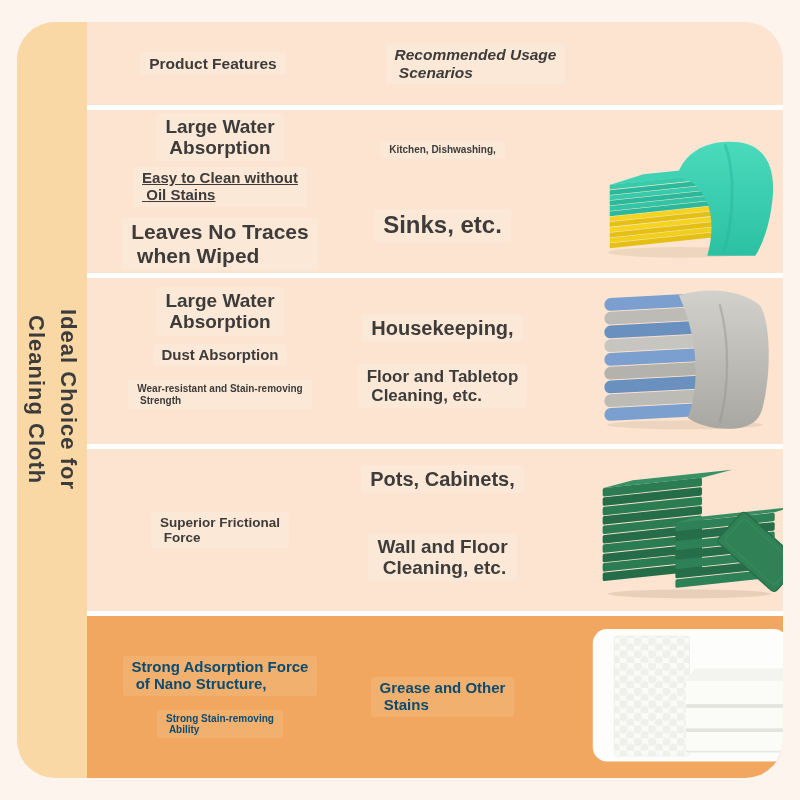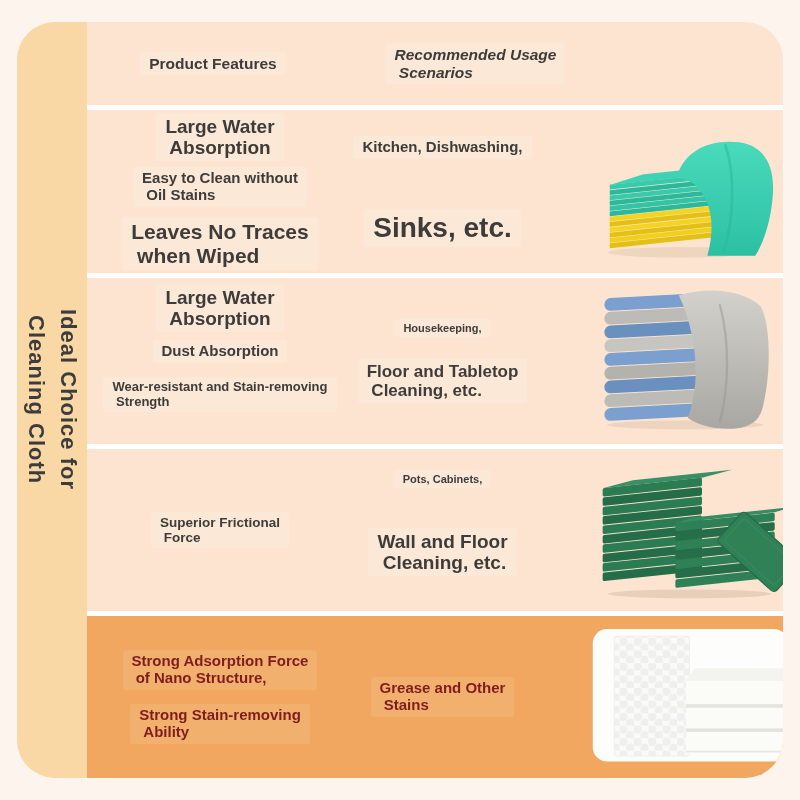--- a/index.html
+++ b/index.html
@@ -17,27 +17,27 @@
   .hrow { height:83px;gap:40px; }
   .row1 { height:163px; } .row2 { height:166px; } .row3 { height:162px; }
   .row4 { flex:1; background:#f1a75f; }
   .cell { display:flex; flex-direction:column; align-items:center; justify-content:center;padding-left:14px; }
   .scen { padding-right:45px; }
   .hcell { display:flex; align-items:center; justify-content:center; color:#454545; }
   .hc2 { padding-right:45px;font-style:italic; } .hc3 { padding-right:40px; }
   .blk { white-space:pre-wrap; color:#3d3c3a; line-height:1.12;
          background:rgba(255,255,255,0.16); padding:3px 9px; border-radius:3px; }
   .center { text-align:center; }
-  .white { color:#7f1d1d; background:rgba(255,255,255,0.10); }
-  .fs9  { font-size:13px; }  .fs13 { font-size:15px; }  .fs135{ font-size:13.5px; }
+  .white { color:#0c4a6e; background:rgba(255,255,255,0.10); }
+  .fs9  { font-size:10px; }  .fs13 { font-size:10px; }  .fs135{ font-size:13.5px; }
   .fs15 { font-size:15px; }   .fs155{ font-size:15.5px; line-height:1.15; }
-  .fs16 { font-size:11px; }   .fs17 { font-size:17px; }
-  .fs19 { font-size:19px; }   .fs21 { font-size:21px; }  .fs22 { font-size:28px;margin-top:28px; }
+  .fs16 { font-size:20px; }   .fs17 { font-size:17px; }
+  .fs19 { font-size:19px; }   .fs21 { font-size:21px; }  .fs22 { font-size:24px;margin-top:28px; }
   .mb6  { margin-bottom:6px; }  .mb8  { margin-bottom:8px; }
-  .mb10 { margin-bottom:10px; } .mb14 { margin-bottom:14px; }
+  .mb10 { margin-bottom:10px;text-decoration:underline; } .mb14 { margin-bottom:14px; }
   .mb22 { margin-bottom:22px; } .mb26 { margin-bottom:40px; }
   .pb14 { padding-bottom:14px; } .pb26 { padding-bottom:26px; }
   .prod svg { display:block; }
 </style>
 </head>
 <body>
 
 <div class="page">
   <div class="card">
 

